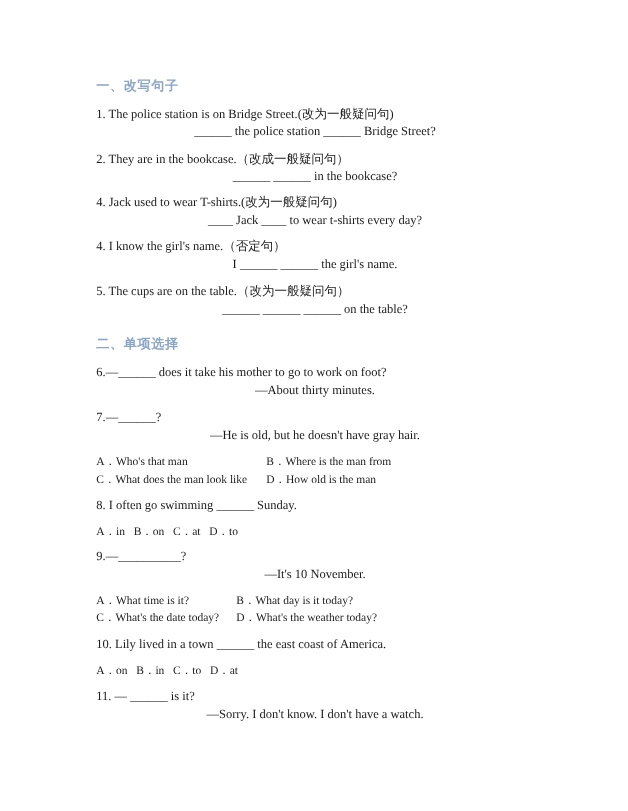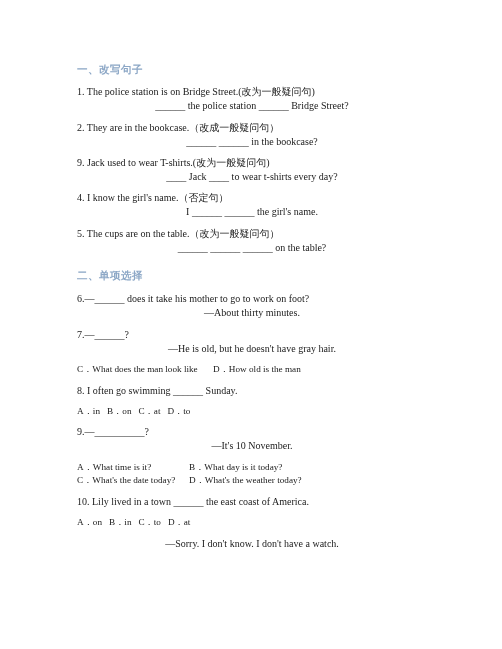--- a/index.html
+++ b/index.html
@@ -98,21 +98,21 @@
       <div class="q-line wrap">1. The police station is on Bridge Street.(改为一般疑问句)</div>
       <div class="q-line answer-line">______ the police station ______ Bridge Street?</div>
     </div>
 
     <div class="q">
       <div class="q-line wrap">2. They are in the bookcase.（改成一般疑问句）</div>
       <div class="q-line answer-line">______ ______ in the bookcase?</div>
     </div>
 
     <div class="q">
-      <div class="q-line wrap">9. Jack used to wear T-shirts.(改为一般疑问句)</div>
+      <div class="q-line wrap">4. Jack used to wear T-shirts.(改为一般疑问句)</div>
       <div class="q-line answer-line">____ Jack ____ to wear t-shirts every day?</div>
     </div>
 
     <div class="q">
       <div class="q-line wrap">4. I know the girl's name.（否定句）</div>
       <div class="q-line answer-line">I ______ ______ the girl's name.</div>
     </div>
 
     <div class="q">
       <div class="q-line wrap">5. The cups are on the table.（改为一般疑问句）</div>
@@ -124,20 +124,21 @@
     <div class="q">
       <div class="q-line wrap">6.—______ does it take his mother to go to work on foot?</div>
       <div class="q-line answer-line">—About thirty minutes.</div>
     </div>
 
     <div class="q">
       <div class="q-line">7.—______?</div>
       <div class="q-line answer-line">—He is old, but he doesn't have gray hair.</div>
     </div>
     <div class="opts-grid grid-w1">
+      <span class="opt-row"><span class="opt-cell">A．Who's that man</span><span class="opt-cell">B．Where is the man from</span></span>
       <span class="opt-row"><span class="opt-cell">C．What does the man look like</span><span class="opt-cell">D．How old is the man</span></span>
     </div>
 
     <div class="q">
       <div class="q-line wrap">8. I often go swimming ______ Sunday.</div>
     </div>
     <div class="opts-inline"><span>A．in</span><span class="opt-sp"></span><span>B．on</span><span class="opt-sp"></span><span>C．at</span><span class="opt-sp"></span><span>D．to</span></div>
 
     <div class="q">
       <div class="q-line">9.—__________?</div>
@@ -147,17 +148,18 @@
       <span class="opt-row"><span class="opt-cell">A．What time is it?</span><span class="opt-cell">B．What day is it today?</span></span>
       <span class="opt-row"><span class="opt-cell">C．What's the date today?</span><span class="opt-cell">D．What's the weather today?</span></span>
     </div>
 
     <div class="q">
       <div class="q-line wrap">10. Lily lived in a town ______ the east coast of America.</div>
     </div>
     <div class="opts-inline"><span>A．on</span><span class="opt-sp"></span><span>B．in</span><span class="opt-sp"></span><span>C．to</span><span class="opt-sp"></span><span>D．at</span></div>
 
     <div class="q">
+      <div class="q-line">11. — ______ is it?</div>
       <div class="q-line answer-line">—Sorry. I don't know. I don't have a watch.</div>
     </div>
 
   </div>
 </div>
 
 </body></html>

